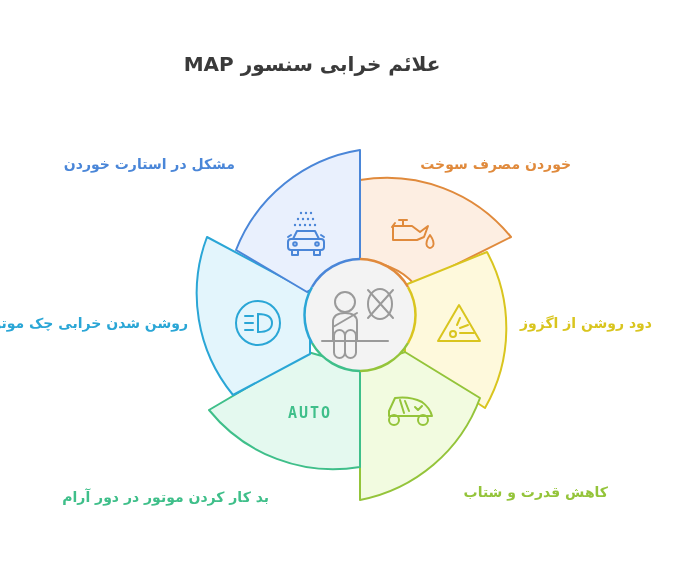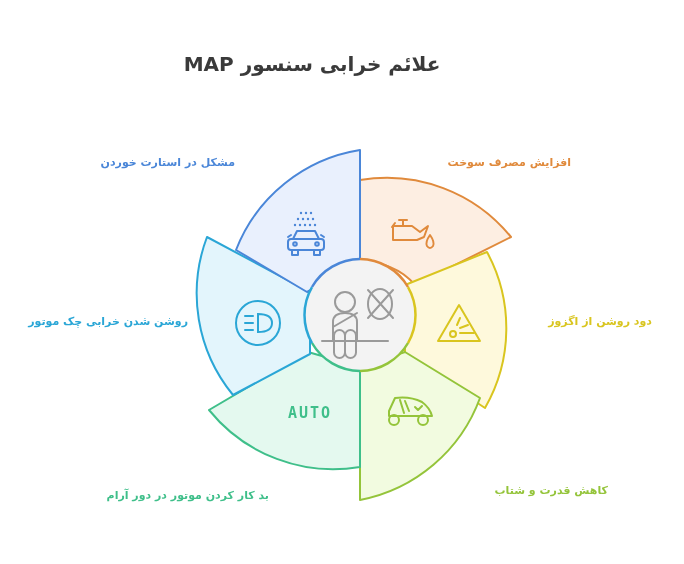--- a/index.html
+++ b/index.html
@@ -1,18 +1,18 @@
 <!DOCTYPE html>
 <html><head>
 <meta charset="utf-8">
 <style>
   html, body { margin:0; padding:0; background:#ffffff; }
   body { width:684px; height:564px; position:relative; overflow:hidden; font-family:"DejaVu Sans", sans-serif; }
   .title { position:absolute; left:0; width:624px; top:52px; text-align:center; font-weight:bold; font-size:20px; color:#3a3a3a; direction:rtl; }
-  .label { position:absolute; font-weight:bold; font-size:11px; direction:rtl; white-space:nowrap; }
+  .label { position:absolute; font-weight:bold; font-size:14px; direction:rtl; white-space:nowrap; }
   svg.diagram { position:absolute; left:0; top:0; }
   .auto { font-family:"DejaVu Sans Mono", monospace; }
 </style>
 </head>
 <body>
 
 <div class="title">علائم خرابی سنسور MAP</div>
 
 <svg class="diagram" width="684" height="564" viewBox="0 0 684 564">
 
@@ -105,17 +105,17 @@
       <circle cx="317" cy="244" r="1.8"></circle>
       <path d="M292,250 L292,255 L298,255 L298,250"></path>
       <path d="M314,250 L314,255 L320,255 L320,250"></path>
       <line x1="288" y1="237" x2="291" y2="235"></line>
       <line x1="324" y1="237" x2="321" y2="235"></line>
     </g>
   </g>
 </svg>
 
 <div class="label" style="right:449px; top:156px; color:#4a86d8;">مشکل در استارت خوردن</div>
-<div class="label" style="right:113px; top:156px; color:#e08a3c;">افزایش مصرف سوخت</div>
+<div class="label" style="right:113px; top:156px; color:#e08a3c;">خوردن مصرف سوخت</div>
 <div class="label" style="right:496px; top:315px; color:#2aa6d6;">روشن شدن خرابی چک موتور</div>
 <div class="label" style="right:32px; top:315px; color:#d9c51f;">دود روشن از اگزوز</div>
 <div class="label" style="right:415px; top:489px; color:#3fbf8a;text-align:center;">بد کار کردن موتور در دور آرام</div>
 <div class="label" style="right:76px; top:484px; color:#94c43a;">کاهش قدرت و شتاب</div>
 
 </body></html>

